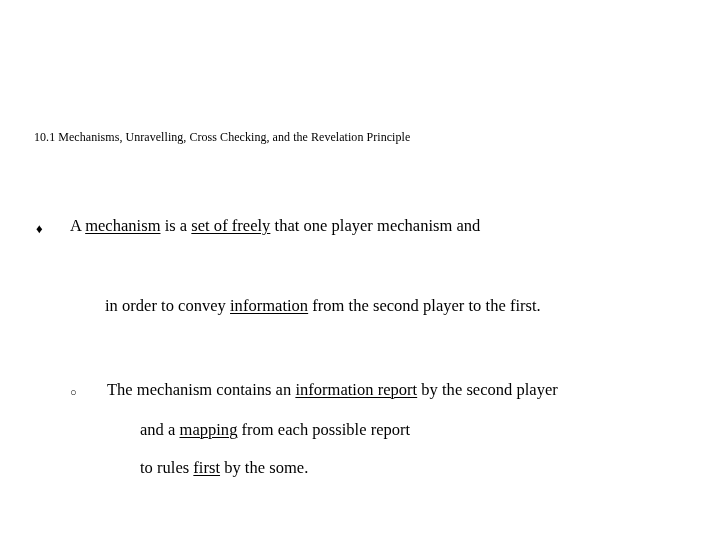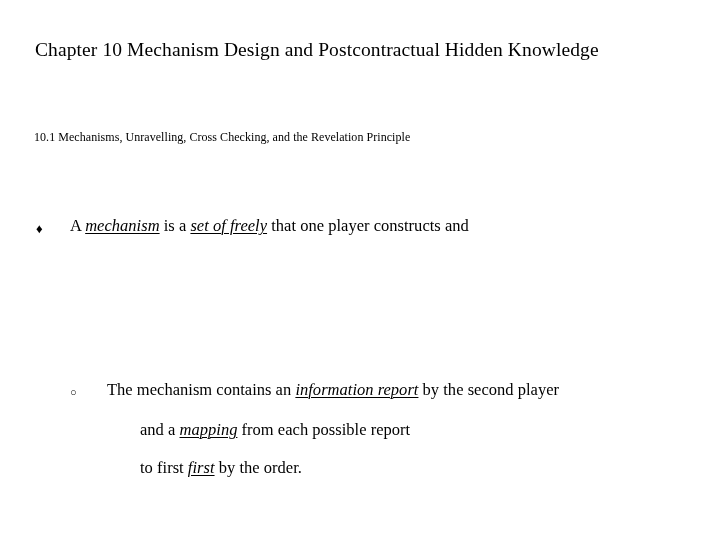--- a/index.html
+++ b/index.html
@@ -73,35 +73,34 @@
 
   
   #l2-line-1 { left: 107px; top: 381px; }
   #l2-line-2 { left: 140px; top: 421px; }
   #l2-line-3 { left: 140px; top: 459px; }
 
   .u {
     text-decoration: underline;
     text-decoration-thickness: 1px;
     text-underline-offset: 2px;
-    font-style: italic;
   }
 </style>
 </head>
 <body>
 
 <div id="slide">
 
-  <div class="txt" id="slide-title">Chapter 10   Mechanism Design and Postcontractual Hidden Knowledge</div>
 
   <div class="txt" id="section-heading">10.1   Mechanisms, Unravelling, Cross Checking, and the Revelation Principle</div>
 
   <span class="bullet" id="bullet-diamond">♦</span>
 
-  <div class="txt body-line" id="l1-line-1"><span>A </span><span class="u">mechanism</span><span> is a </span><span class="u">set of freely</span><span> that one player constructs and</span></div>
+  <div class="txt body-line" id="l1-line-1"><span>A </span><span class="u">mechanism</span><span> is a </span><span class="u">set of freely</span><span> that one player mechanism and</span></div>
+  <div class="txt body-line" id="l1-line-3"><span>in order to convey </span><span class="u">information</span><span> from the second player to the first.</span></div>
 
   <span class="bullet" id="bullet-circle">○</span>
 
   <div class="txt body-line" id="l2-line-1"><span>The mechanism contains an </span><span class="u">information report</span><span> by the second player</span></div>
   <div class="txt body-line" id="l2-line-2"><span>and a </span><span class="u">mapping</span><span> from each possible report</span></div>
-  <div class="txt body-line" id="l2-line-3"><span>to first </span><span class="u">first</span><span> by the order.</span></div>
+  <div class="txt body-line" id="l2-line-3"><span>to rules </span><span class="u">first</span><span> by the some.</span></div>
 
 </div>
 
 </body></html>

